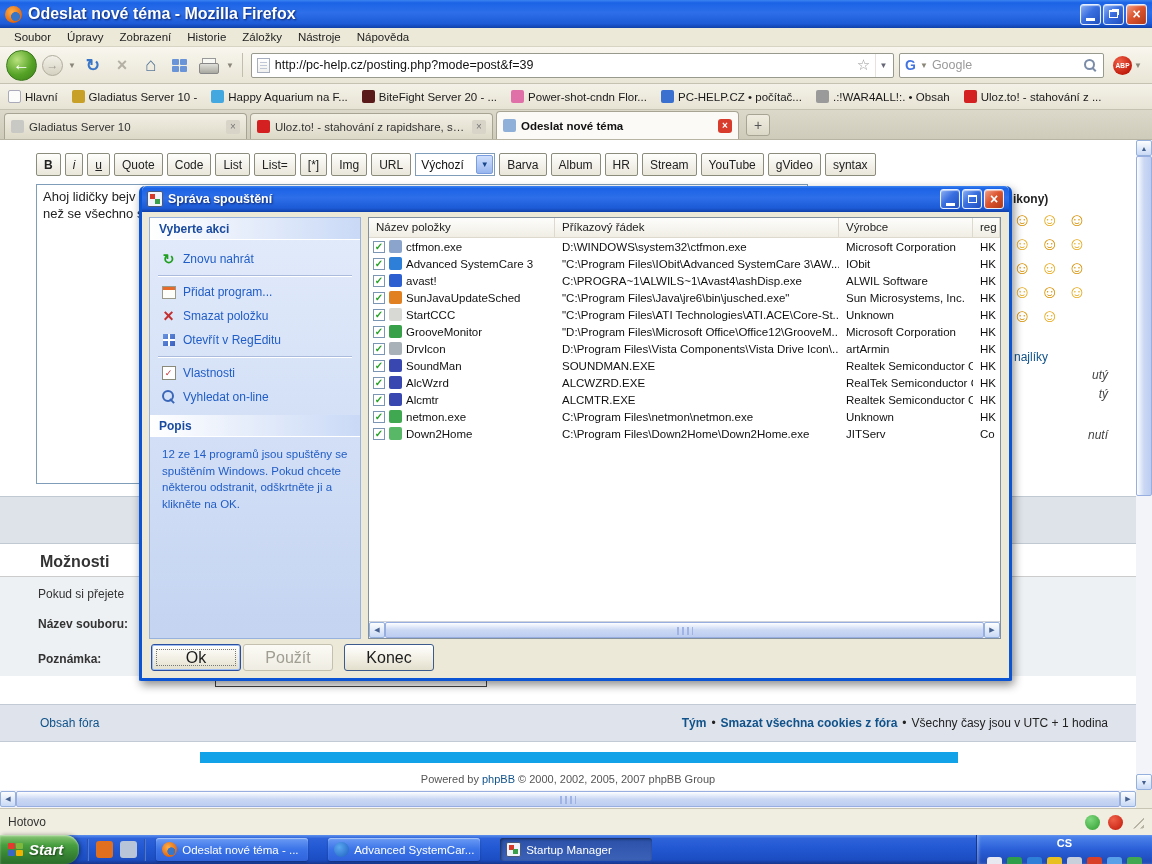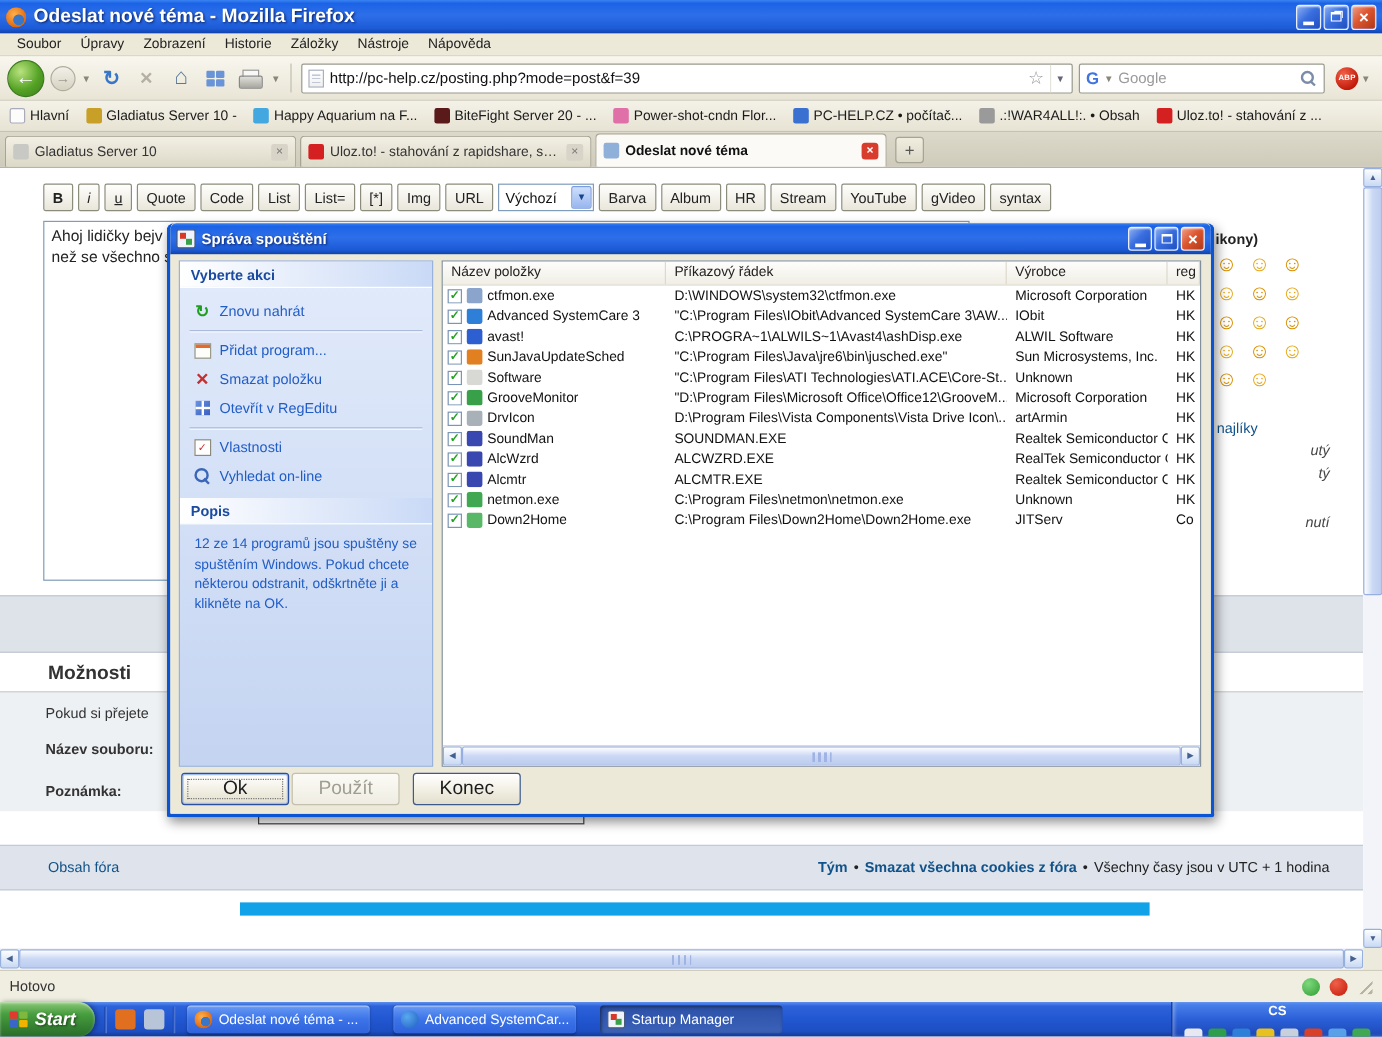--- a/index.html
+++ b/index.html
@@ -390,20 +390,25 @@
             <span class="link">Tým</span>
             <span>•</span>
             <span class="link">Smazat všechna cookies z fóra</span>
             <span>•</span>
             <span>Všechny časy jsou v UTC + 1 hodina</span>
           </span>
         </div>
 
         <div class="blue-bar"></div>
 
+        <div class="powered">
+          <span>Powered by</span>
+          <span class="link">phpBB</span>
+          <span>© 2000, 2002, 2005, 2007 phpBB Group</span>
+        </div>
       </div>
 
       <div class="vscroll">
         <span class="sarrow up">▲</span>
         <span class="vthumb"></span>
         <span class="sarrow down">▼</span>
       </div>
     </div>
 
     <div class="hscroll-row">
@@ -520,21 +525,21 @@
                 <span class="rname">SunJavaUpdateSched</span>
               </div>
               <div class="tc tc2">"C:\Program Files\Java\jre6\bin\jusched.exe"</div>
               <div class="tc tc3">Sun Microsystems, Inc.</div>
               <div class="tc tc4">HK</div>
             </div>
             <div class="trow">
               <div class="tc tc1">
                 <span class="cbx">✓</span>
                 <span class="ricon" style="background: rgb(216, 216, 212);"></span>
-                <span class="rname">Software</span>
+                <span class="rname">StartCCC</span>
               </div>
               <div class="tc tc2">"C:\Program Files\ATI Technologies\ATI.ACE\Core-St...</div>
               <div class="tc tc3">Unknown</div>
               <div class="tc tc4">HK</div>
             </div>
             <div class="trow">
               <div class="tc tc1">
                 <span class="cbx">✓</span>
                 <span class="ricon" style="background: rgb(56, 160, 72);"></span>
                 <span class="rname">GrooveMonitor</span>

